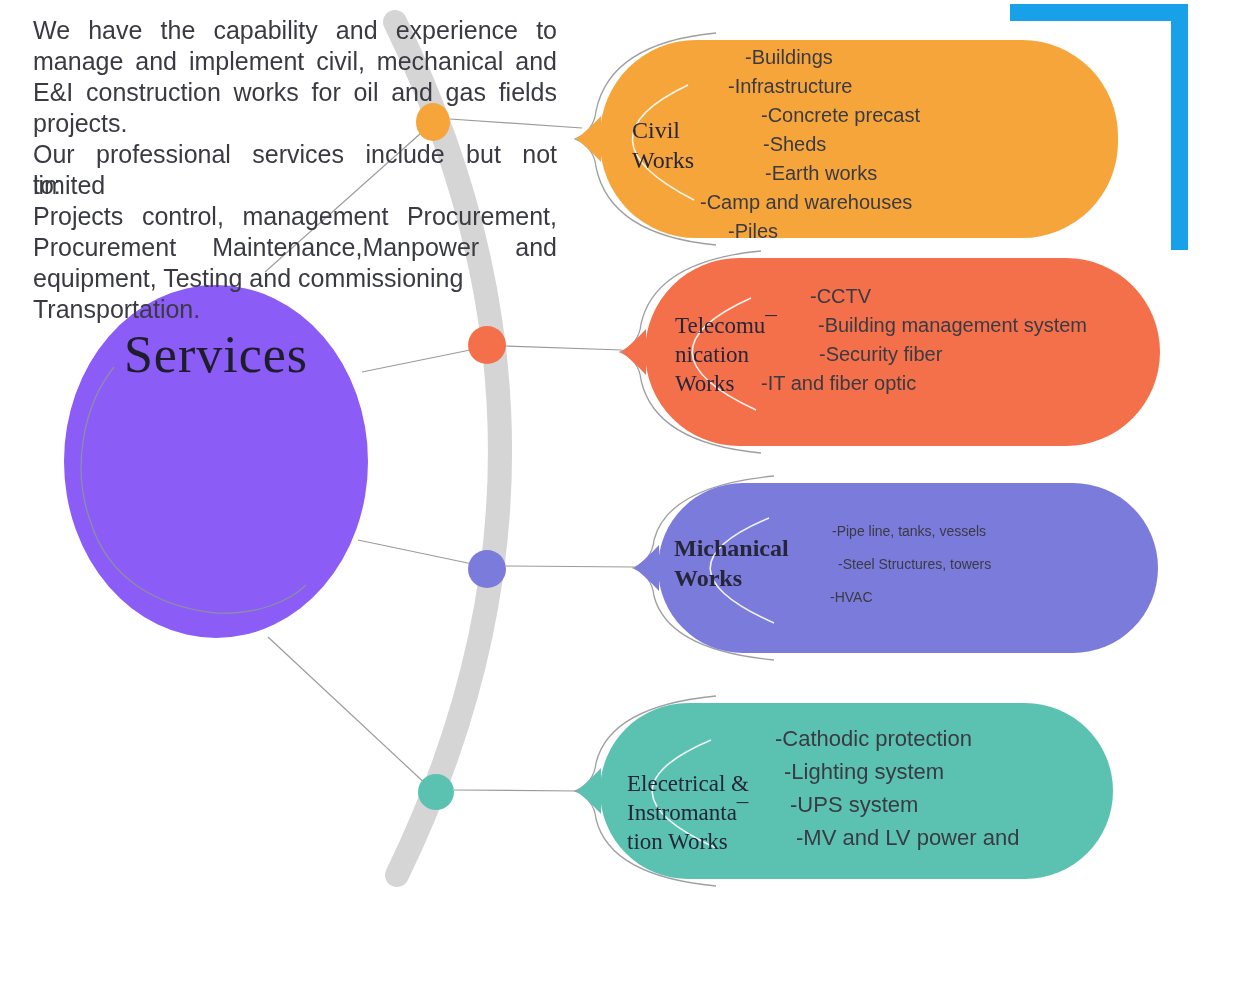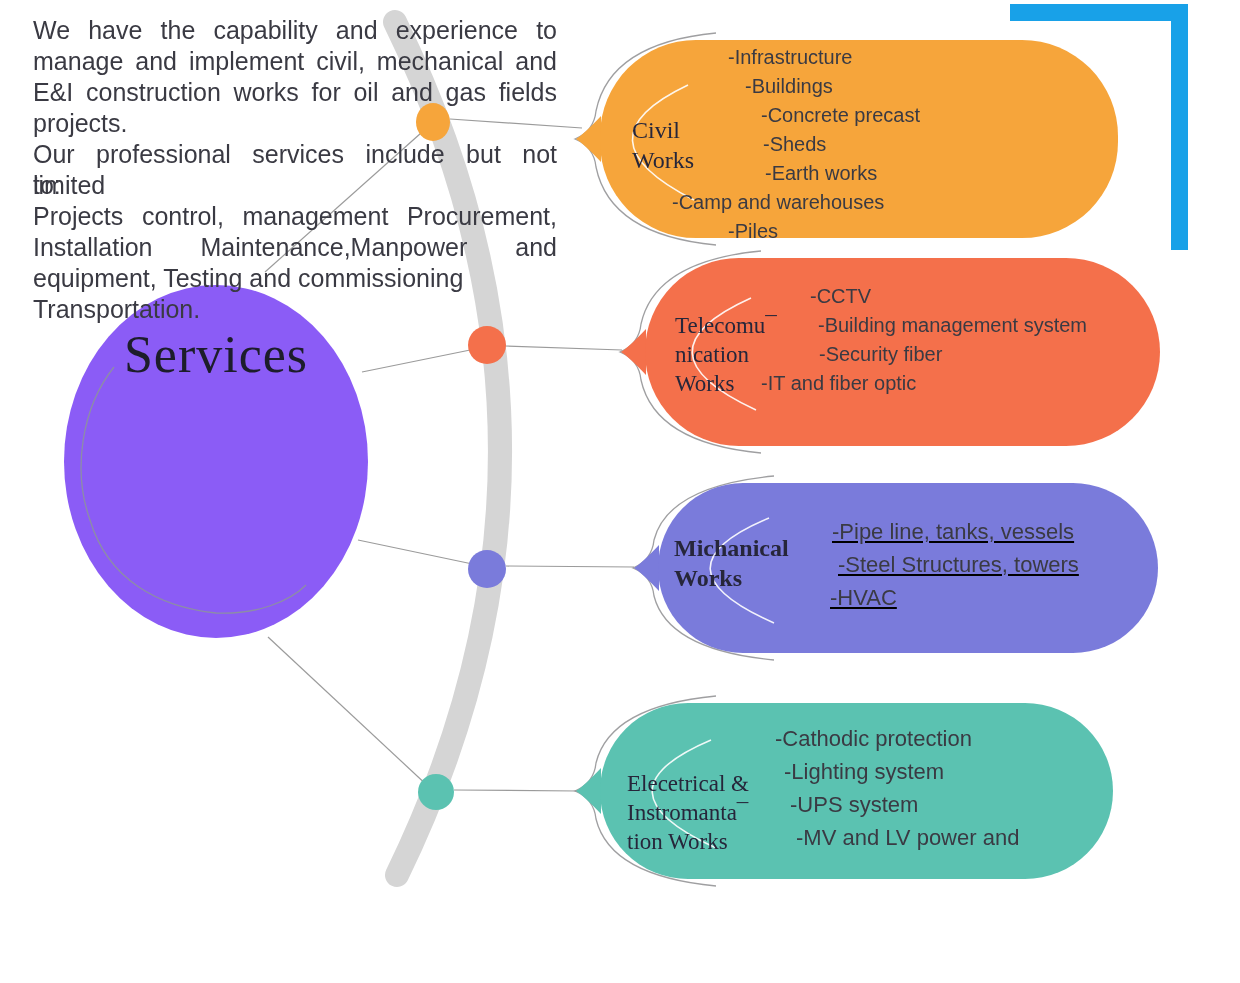--- a/index.html
+++ b/index.html
@@ -33,21 +33,21 @@
   .b1 .bbody{background:#f6a53b;border-radius:96px;}
   .b2 .bbody{background:#f4704b;border-radius:94px;}
   .b3 .bbody{background:#7a7bdb;border-radius:85px;}
   .b4 .bbody{background:#5bc2b1;border-radius:88px;}
   .b1{left:600px;top:40px;width:518px;height:198px;}
   .b2{left:645px;top:258px;width:515px;height:188px;}
   .b3{left:658px;top:483px;width:500px;height:170px;}
   .b4{left:600px;top:703px;width:513px;height:176px;}
   .b1 .bitems{top:3px;line-height:29px;font-size:20px;}
   .b2 .bitems{top:24px;line-height:29px;font-size:20px;}
-  .b3 .bitems{top:32px;line-height:33px;font-size:22px;text-decoration:underline;}
+  .b3 .bitems{top:32px;line-height:33px;font-size:14px;}
   .b4 .bitems{top:19px;line-height:33px;font-size:22px;}
   .b1 .blabel{left:32px;top:75px;}
   .b2 .blabel{left:30px;top:53px;font-size:23px;line-height:29px;}
   .b3 .blabel{left:16px;top:50px;font-weight:bold;}
   .b4 .blabel{left:27px;top:66px;font-size:23px;line-height:29px;}
   
   .corner-top{position:absolute;left:1010px;top:4px;width:178px;height:17px;background:#18a1e8;}
   .corner-side{position:absolute;left:1171px;top:4px;width:17px;height:246px;background:#18a1e8;}
 </style>
 </head>
@@ -79,43 +79,43 @@
 </div>
 
 <div class="intro">
   <div class="iline jl">We have the capability and experience to</div>
   <div class="iline jl">manage and implement civil, mechanical and</div>
   <div class="iline jl">E&amp;I construction works for oil and gas fields</div>
   <div class="iline">projects.</div>
   <div class="iline jl">Our professional services include but not limited</div>
   <div class="iline">to:</div>
   <div class="iline jl">Projects control, management Procurement,</div>
-  <div class="iline jl">Installation Maintenance,Manpower and</div>
+  <div class="iline jl">Procurement Maintenance,Manpower and</div>
   <div class="iline">equipment, Testing and commissioning</div>
   <div class="iline">Transportation.</div>
 </div>
 
 <div class="bubble b1">
   <svg class="deco" width="300" height="230">
     <path class="outl" d="M150 8 Q44 18 30 86 Q28 106 9 114 Q28 122 30 142 Q44 210 150 220"></path>
     <path d="M35 91 Q18 109 10 114 Q18 119 35 137 Z" fill="#f6a53b"></path>
   </svg>
   <div class="bbody"></div>
   <svg class="cres" width="300" height="230">
     <path d="M122 60 Q8 114 128 175"></path>
   </svg>
   <div class="blabel">Civil
 Works</div>
   <div class="bitems">
+    <div class="bitem" style="margin-left:145px">-Buildings</div>
     <div class="bitem" style="margin-left:128px">-Infrastructure</div>
-    <div class="bitem" style="margin-left:145px">-Buildings</div>
     <div class="bitem" style="margin-left:161px">-Concrete precast</div>
     <div class="bitem" style="margin-left:163px">-Sheds</div>
     <div class="bitem" style="margin-left:165px">-Earth works</div>
-    <div class="bitem" style="margin-left:72px">-Camp and warehouses</div>
+    <div class="bitem" style="margin-left:100px">-Camp and warehouses</div>
     <div class="bitem" style="margin-left:128px">-Piles</div>
   </div>
 </div>
 
 <div class="bubble b2">
   <svg class="deco" width="300" height="220">
     <path class="outl" d="M150 8 Q44 18 30 81 Q28 101 9 109 Q28 117 30 137 Q44 200 150 210"></path>
     <path d="M35 86 Q18 104 10 109 Q18 114 35 132 Z" fill="#f4704b"></path>
   </svg>
   <div class="bbody"></div>

